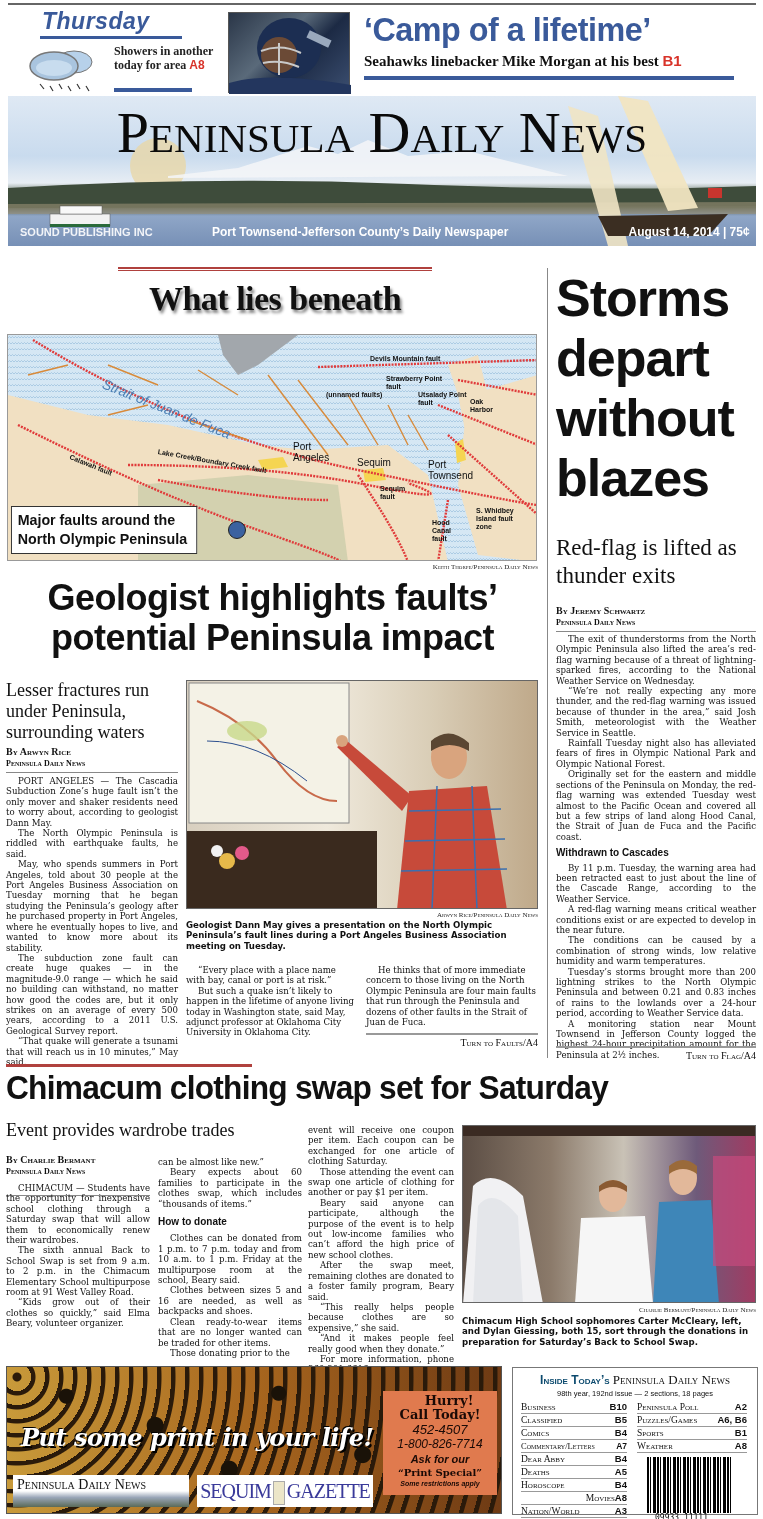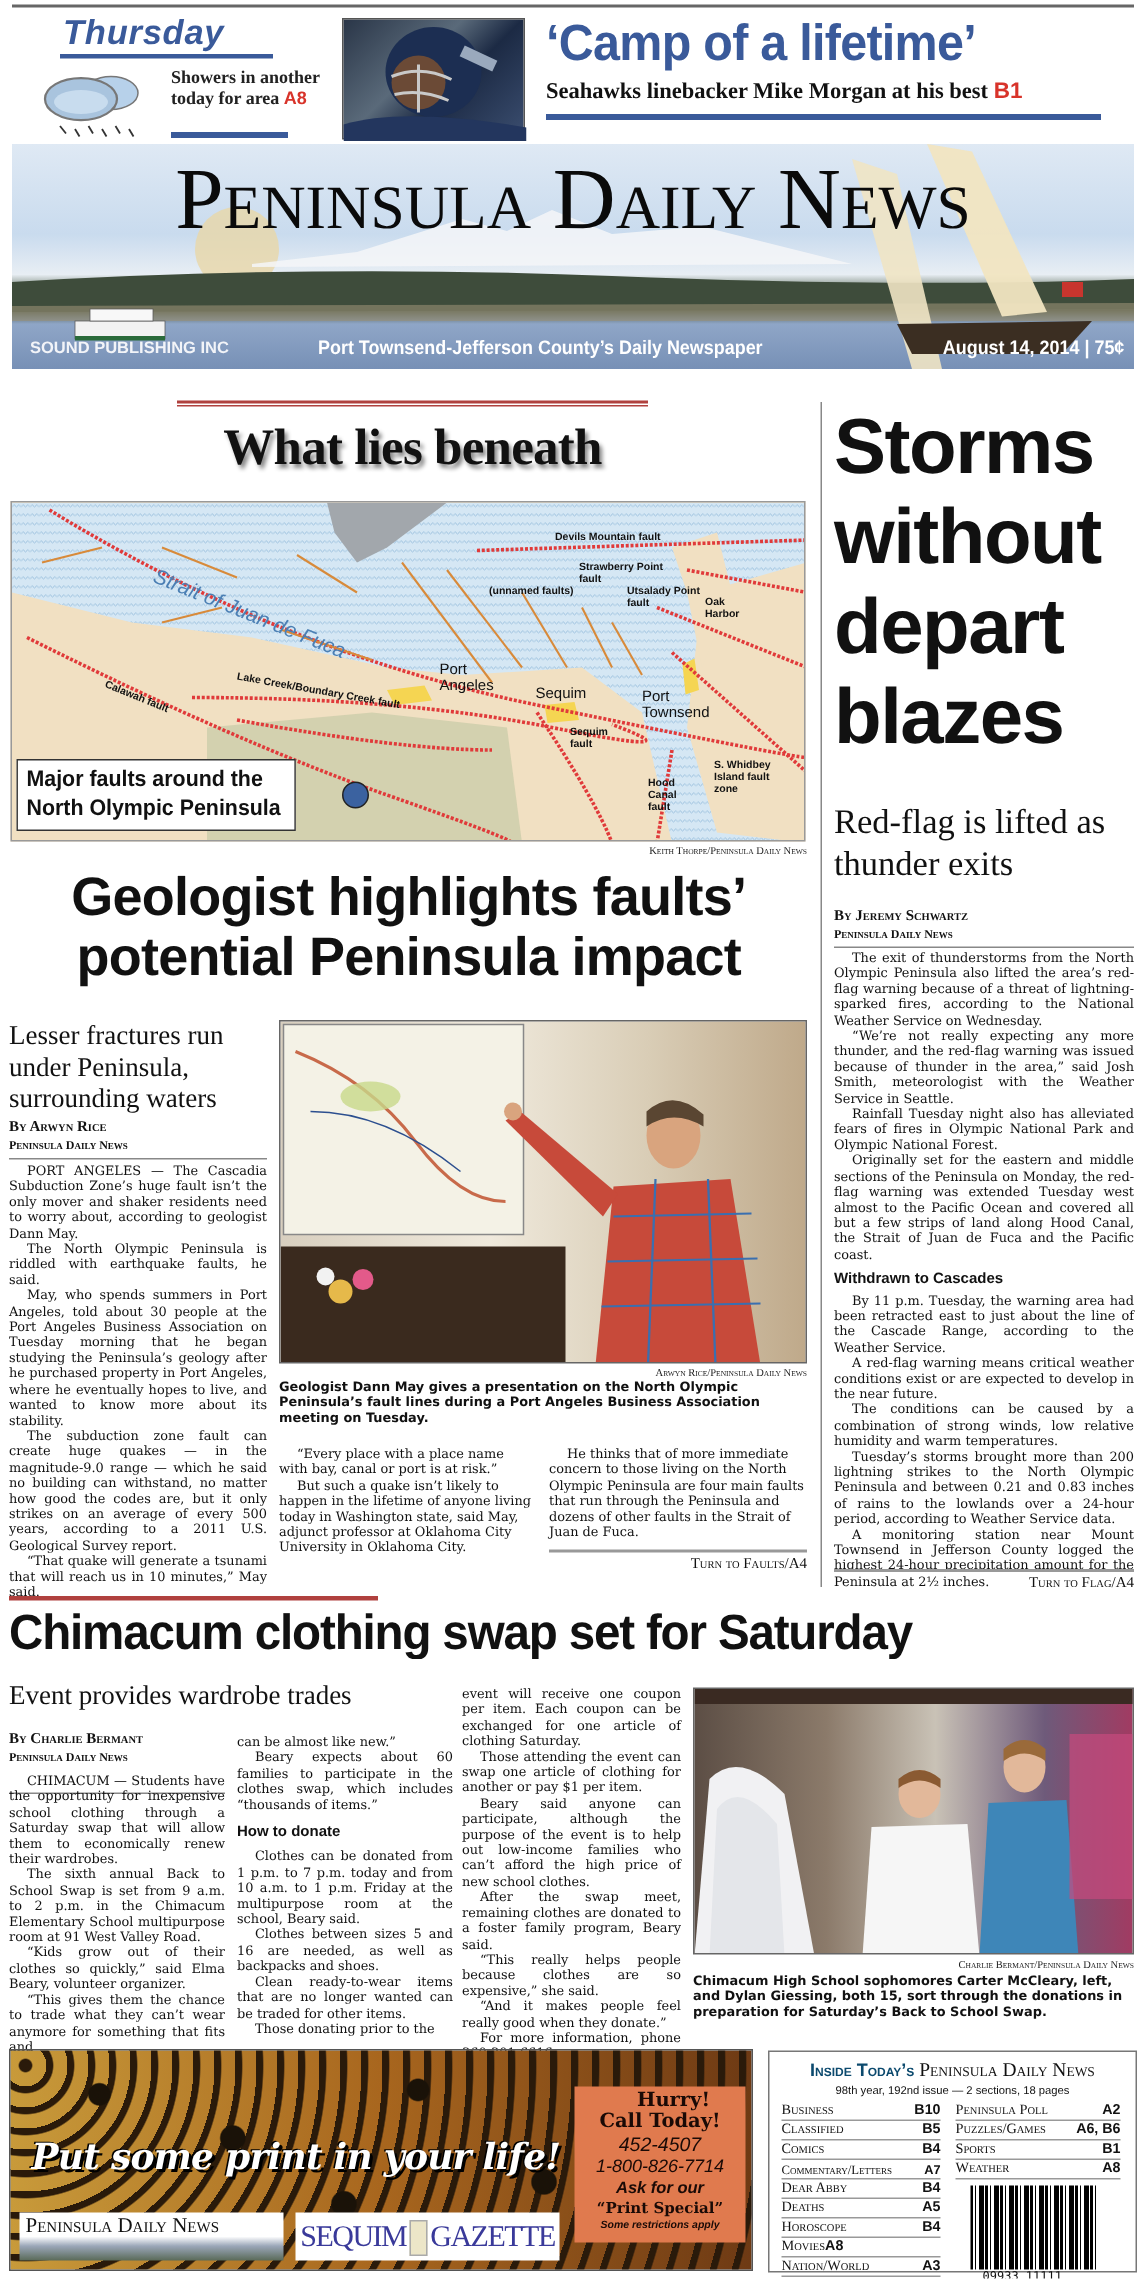--- a/index.html
+++ b/index.html
@@ -217,22 +217,22 @@
 </div>
 <div class="abs bodytext" style="left:366px;top:965px;width:172px;text-align:left;">
   <p>He thinks that of more immediate concern to those living on the North Olympic Peninsula are four main faults that run through the Peninsula and dozens of other faults in the Strait of Juan de Fuca.</p>
 </div>
 <div class="abs jump" style="left:366px;top:1033px;width:172px;">Turn to Faults/A4</div>
 
 <div class="abs" style="left:547px;top:268px;width:1px;height:790px;background:#888;"></div>
 
 <div class="abs" style="left:556px;top:268px;width:205px;font-family:'Liberation Sans',sans-serif;font-weight:bold;font-size:52px;line-height:60px;letter-spacing:-1px;">
   <div>Storms</div>
+  <div>depart</div>
   <div>without</div>
-  <div>depart</div>
   <div>blazes</div>
 </div>
 <div class="abs" style="left:556px;top:534px;width:205px;font-family:'Liberation Serif',serif;font-size:23px;line-height:28px;">Red-flag is lifted as thunder exits</div>
 <div class="abs" style="left:556px;top:605px;width:200px;border-bottom:1px solid #888;padding-bottom:2px;">
   <div class="byline">By Jeremy Schwartz</div>
   <div class="byline" style="font-size:8px;">Peninsula Daily News</div>
 </div>
 <div class="abs bodytext" style="left:556px;top:634px;width:200px;">
   <p>The exit of thunderstorms from the North Olympic Peninsula also lifted the area’s red-flag warning because of a threat of lightning-sparked fires, according to the National Weather Service on Wednesday.</p>
   <p>“We’re not really expecting any more thunder, and the red-flag warning was issued because of thunder in the area,” said Josh Smith, meteorologist with the Weather Service in Seattle.</p>
@@ -252,21 +252,20 @@
 <div class="abs" style="left:6px;top:1068px;width:752px;font-family:'Liberation Sans',sans-serif;font-weight:bold;font-size:33px;line-height:40px;letter-spacing:-0.8px;transform:scaleX(0.96);transform-origin:left;">Chimacum clothing swap set for Saturday</div>
 <div class="abs" style="left:6px;top:1120px;width:300px;font-family:'Liberation Serif',serif;font-size:18px;">Event provides wardrobe trades</div>
 <div class="abs" style="left:6px;top:1154px;width:144px;border-bottom:1px solid #888;padding-bottom:17px;">
   <div class="byline">By Charlie Bermant</div>
   <div class="byline" style="font-size:8px;">Peninsula Daily News</div>
 </div>
 <div class="abs bodytext" style="left:6px;top:1183px;width:144px;">
   <p>CHIMACUM — Students have the opportunity for inexpensive school clothing through a Saturday swap that will allow them to economically renew their wardrobes.</p>
   <p>The sixth annual Back to School Swap is set from 9 a.m. to 2 p.m. in the Chimacum Elementary School multipurpose room at 91 West Valley Road.</p>
   <p>“Kids grow out of their clothes so quickly,” said Elma Beary, volunteer organizer.</p>
-  <p>“This gives them the chance to trade what they can’t wear anymore for something that fits and</p>
 </div>
 <div class="abs bodytext" style="left:158px;top:1157px;width:144px;">
   <p style="text-indent:0;">can be almost like new.”</p>
   <p>Beary expects about 60 families to participate in the clothes swap, which includes “thousands of items.”</p>
   <div class="subhead" style="margin:8px 0 6px;">How to donate</div>
   <p>Clothes can be donated from 1 p.m. to 7 p.m. today and from 10 a.m. to 1 p.m. Friday at the multipurpose room at the school, Beary said.</p>
   <p>Clothes between sizes 5 and 16 are needed, as well as backpacks and shoes.</p>
   <p>Clean ready-to-wear items that are no longer wanted can be traded for other items.</p>
   <p>Those donating prior to the</p>
 </div>
@@ -353,21 +352,21 @@
           <b class="sans">B4</b>
         </div>
       <div style="display:flex;justify-content:space-between;border-bottom:1px solid #999;font-size:9.5px;line-height:12px;font-variant:small-caps;">
           <span>Deaths</span>
           <b class="sans">A5</b>
         </div>
       <div style="display:flex;justify-content:space-between;border-bottom:1px solid #999;font-size:9.5px;line-height:12px;font-variant:small-caps;">
           <span>Horoscope</span>
           <b class="sans">B4</b>
         </div>
-      <div style="display:flex;justify-content:flex-start;border-bottom:1px solid #999;font-size:9.5px;line-height:12px;font-variant:small-caps;">
+      <div style="display:flex;justify-content:flex-end;border-bottom:1px solid #999;font-size:9.5px;line-height:12px;font-variant:small-caps;">
           <span>Movies</span>
           <b class="sans">A8</b>
         </div>
       <div style="display:flex;justify-content:space-between;border-bottom:1px solid #999;font-size:9.5px;line-height:12px;font-variant:small-caps;">
           <span>Nation/World</span>
           <b class="sans">A3</b>
         </div>
     </div>
     <div style="width:110px;">
       <div style="display:flex;justify-content:space-between;border-bottom:1px solid #999;font-size:9.5px;line-height:12px;font-variant:small-caps;">

